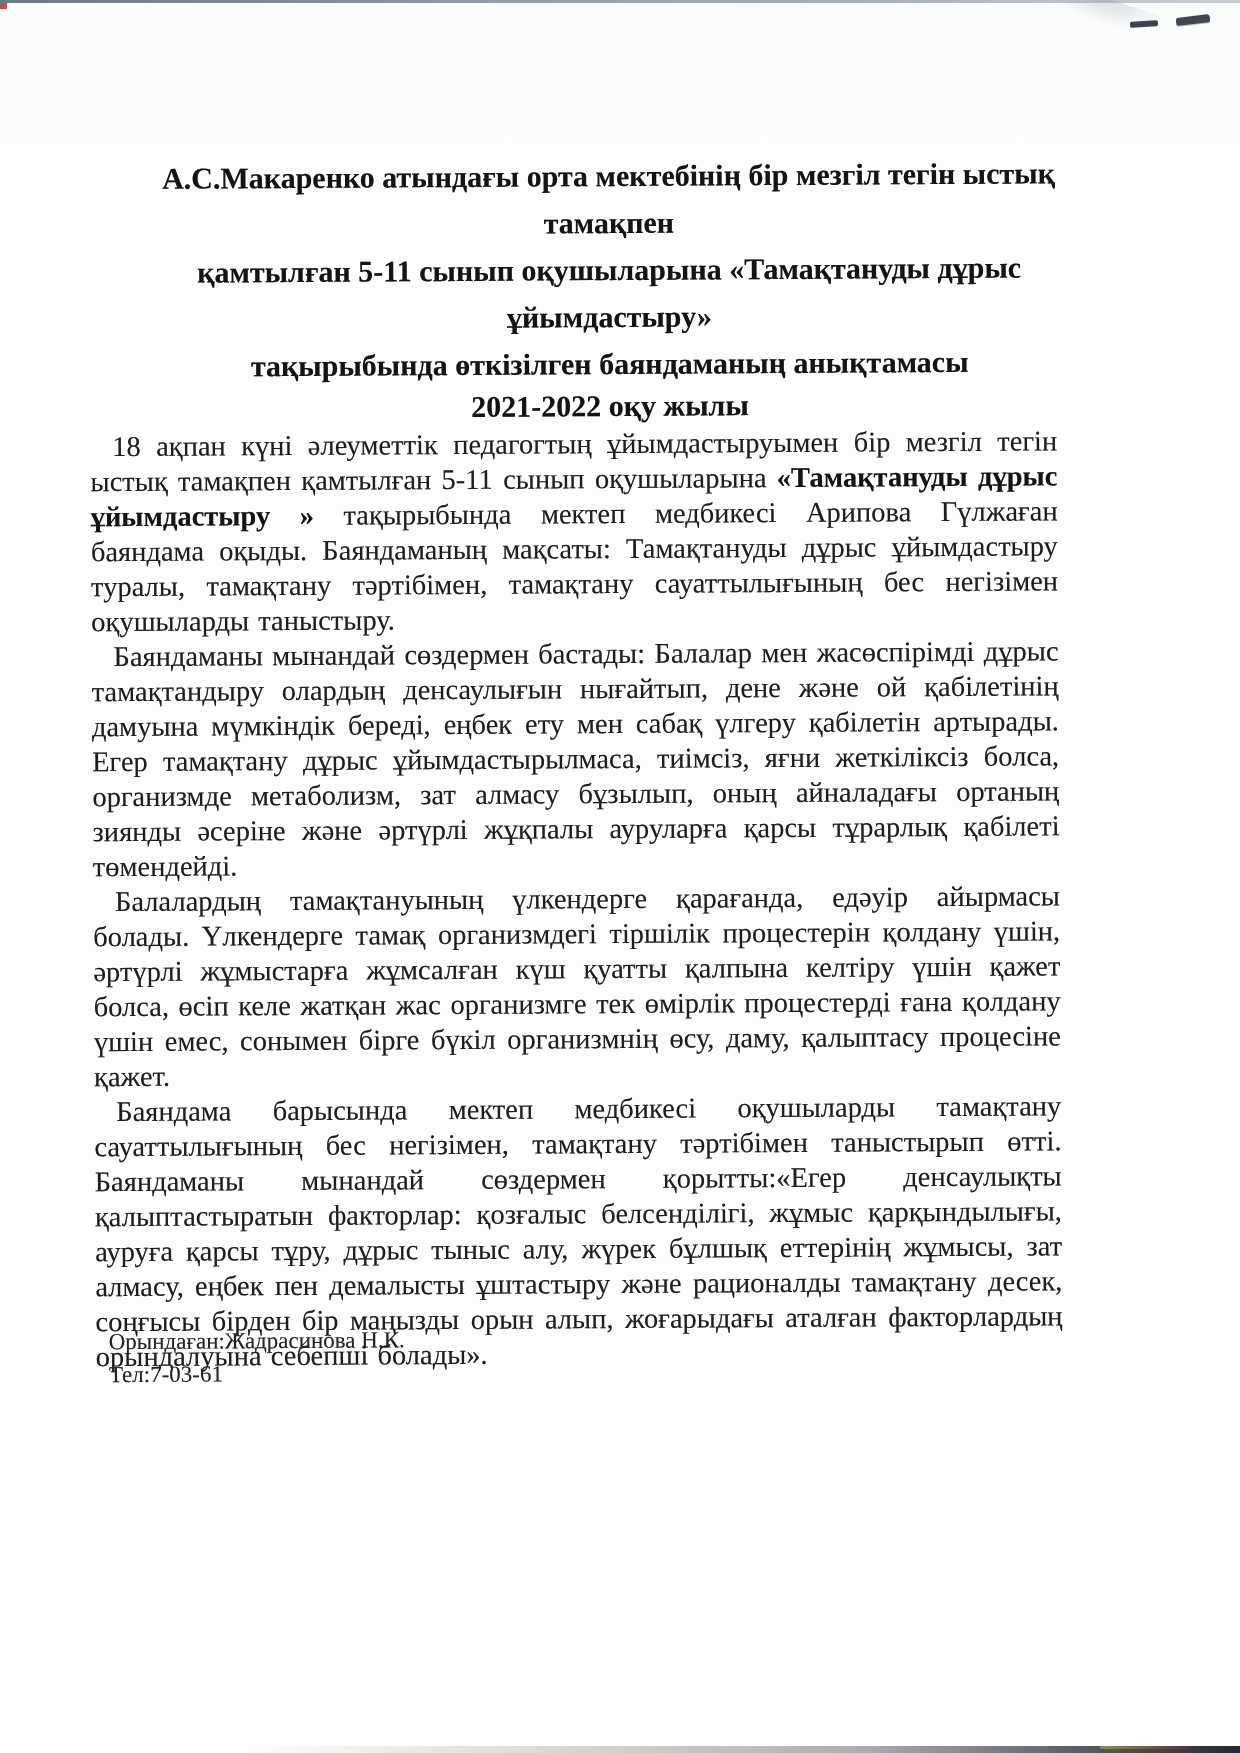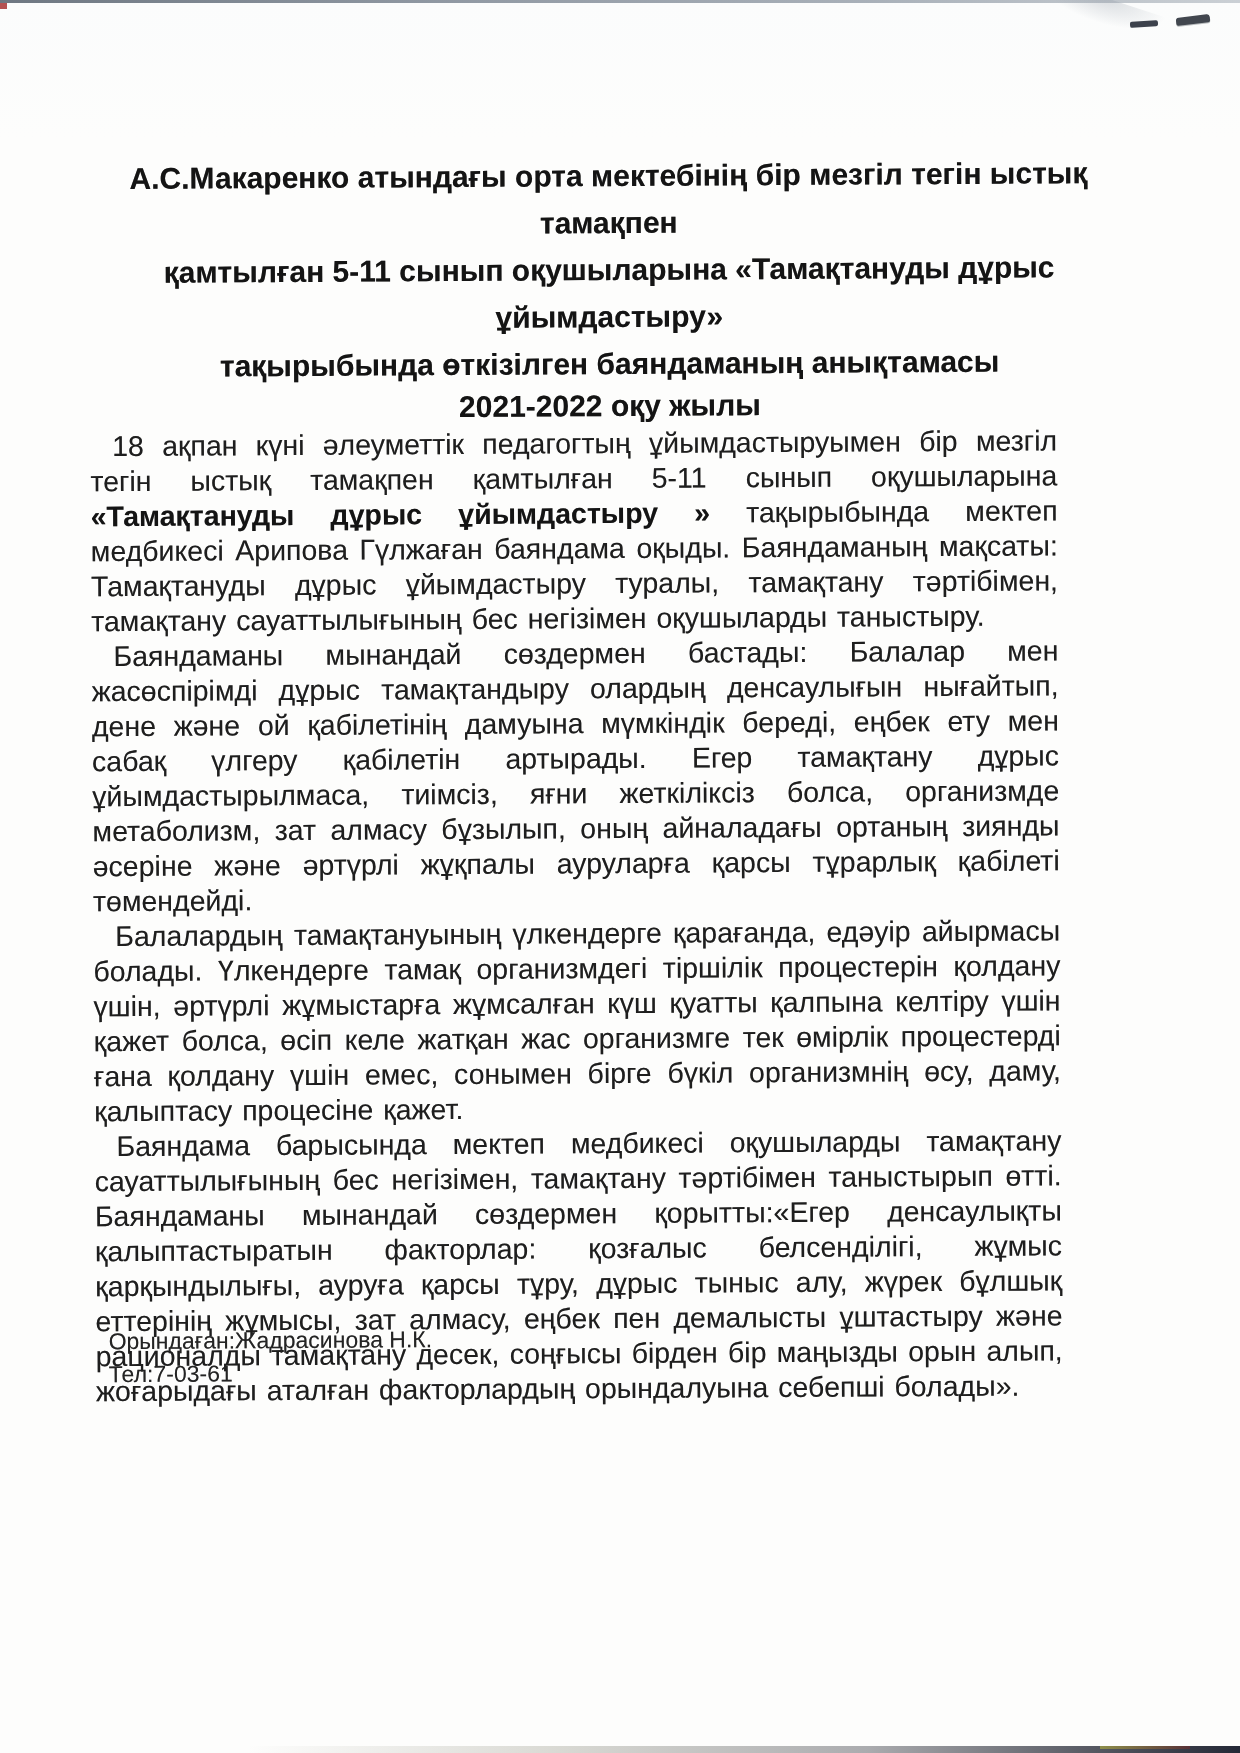--- a/index.html
+++ b/index.html
@@ -7,21 +7,21 @@
     padding: 0;
     background: #e8e8e8;
   }
   .page {
     position: relative;
     width: 1240px;
     height: 1753px;
     margin: 0 auto;
     background: linear-gradient(180deg, #fbfcfc 0%, #fdfdfc 8%, #fdfdfc 100%);
     overflow: hidden;
-    font-family: Liberation Sans, sans-serif;
+    font-family: Liberation Serif, serif;
     color: #1e1e1e;
   }
 
   
   .top-edge-line {
     position: absolute;
     top: 0; left: 0;
     width: 100%; height: 3px;
     background: linear-gradient(to right, #55606c 0%, #7c8692 35%, #9aa3ad 70%, #c2c8ce 100%);
     opacity: .85;

